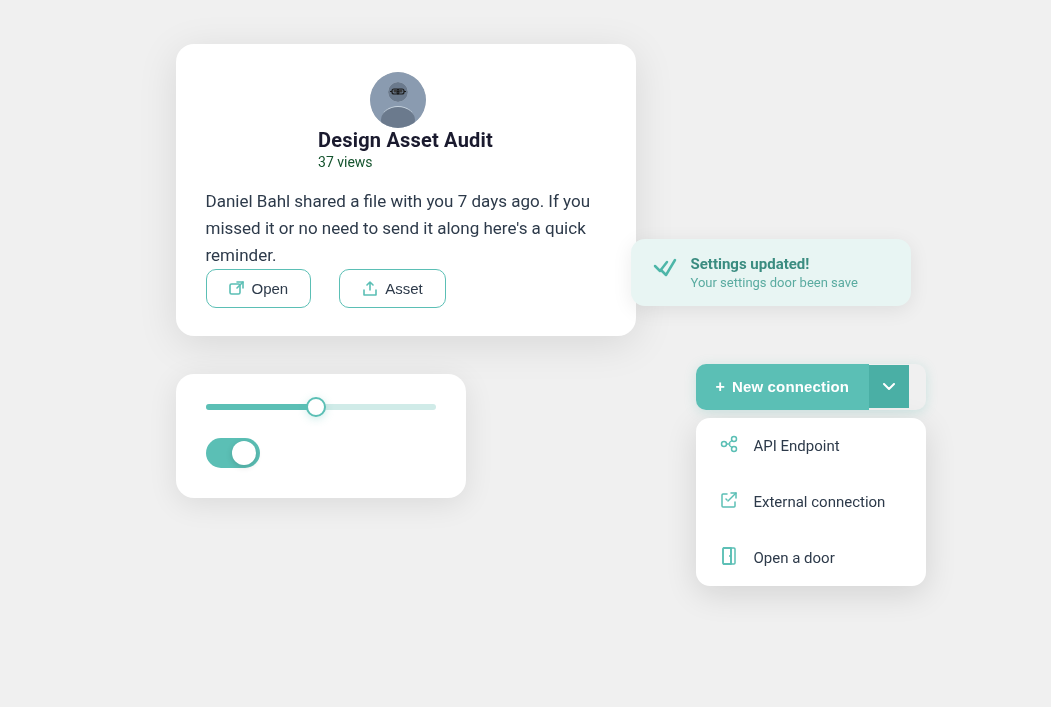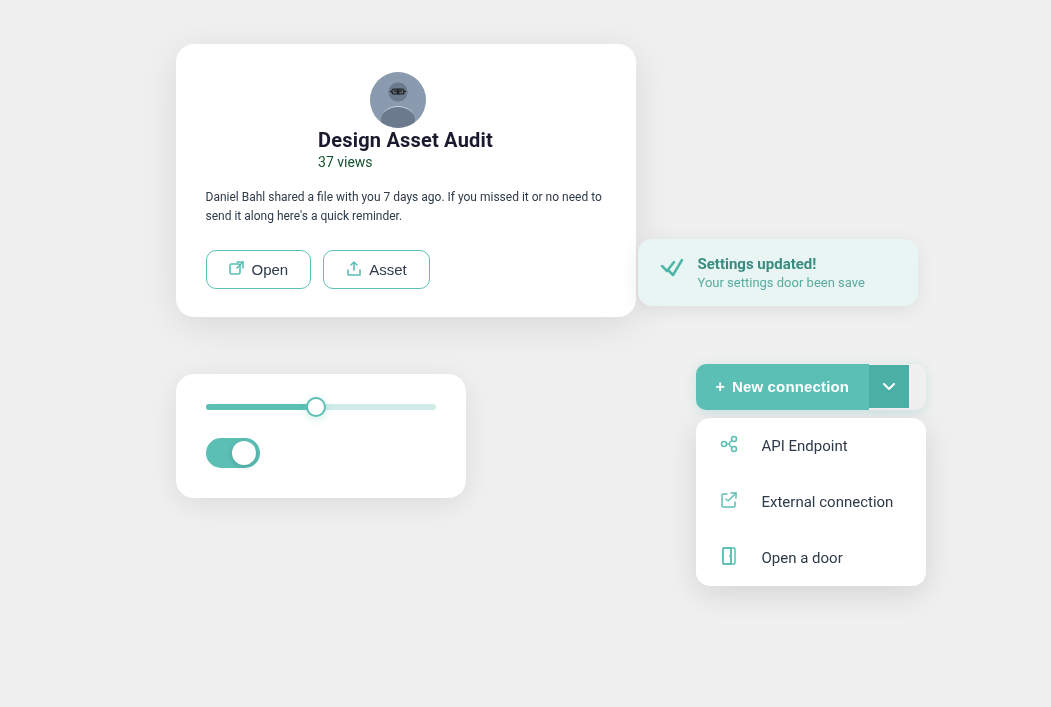--- a/index.html
+++ b/index.html
@@ -66,29 +66,28 @@
       color: #1a1a2e;
       letter-spacing: 0.01em;
     }
     .card-subtitle {
       font-size: 14px;
       color: #14532d;
       margin-top: 2px;
     }
 
     .card-body {
-      font-size: 12px;
+      font-size: 17px;
       color: #2d3a4a;
       line-height: 1.6;
-      margin-bottom: 24px;
     }
 
     .card-actions {
       display: flex;
-      gap: 12px;
+      gap: 28px;
     }
 
     .btn {
       display: flex;
       align-items: center;
       gap: 7px;
       padding: 10px 22px;
       border-radius: 10px;
       font-size: 15px;
       font-weight: 500;
@@ -105,21 +104,21 @@
 
     .btn-icon {
       display: inline-flex;
       align-items: center;
     }
 
     
     .toast-settings {
       position: absolute;
       top: 195px;
-      right: 8px;
+      right: 15px;
       background: #e8f5f3;
       border-radius: 14px;
       padding: 16px 22px;
       display: flex;
       align-items: flex-start;
       gap: 12px;
       box-shadow: 0 4px 20px rgba(0,0,0,0.08);
       z-index: 4;
       min-width: 280px;
     }
@@ -258,21 +257,21 @@
       background: #fff;
       border-radius: 14px;
       box-shadow: 0 8px 32px rgba(0,0,0,0.12);
       overflow: hidden;
       min-width: 230px;
     }
 
     .dropdown-item {
       display: flex;
       align-items: center;
-      gap: 22px;
+      gap: 14px;
       padding: 16px 22px;
       font-size: 15px;
       color: #2d3a4a;
       cursor: pointer;
       transition: background 0.12s;
     }
 
     .dropdown-icon {
       color: #5bbfb5;
       font-size: 18px;

